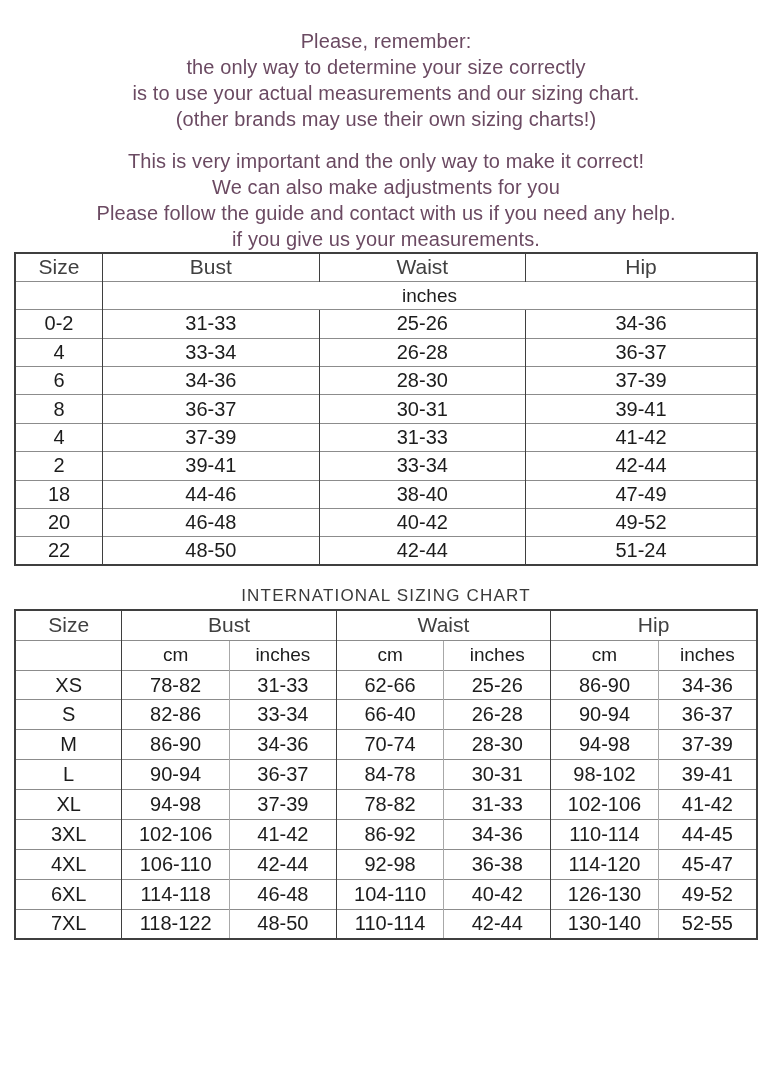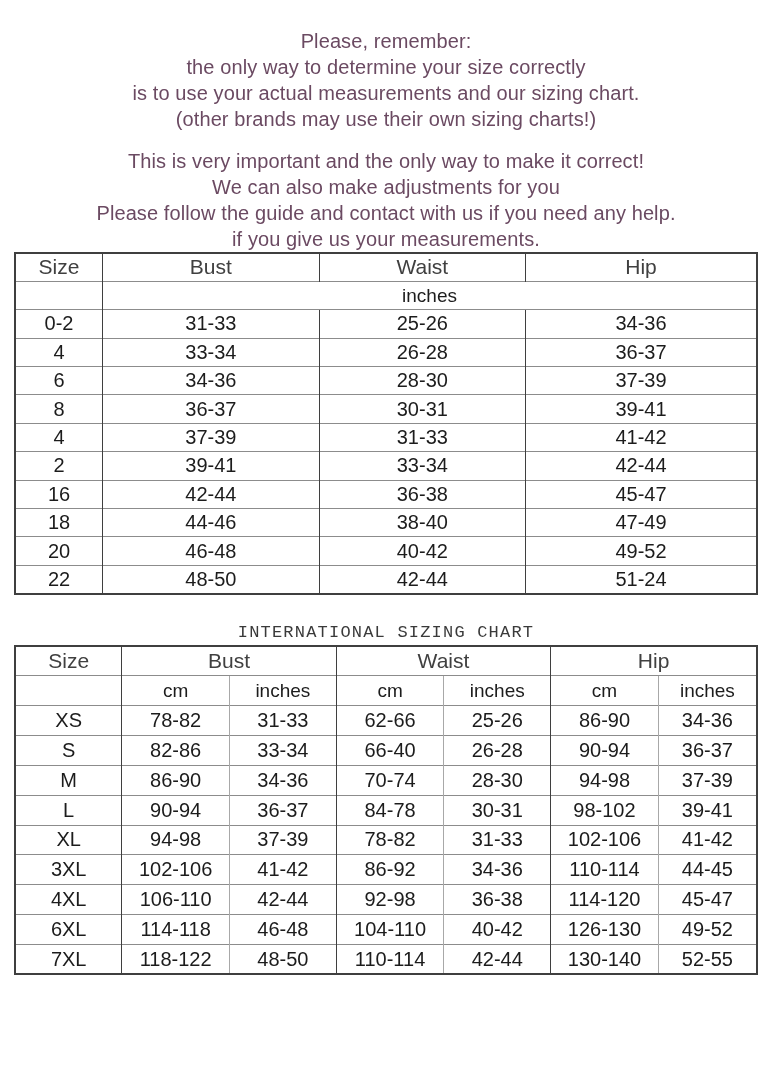--- a/index.html
+++ b/index.html
@@ -27,21 +27,21 @@
   
   .chart-title {
     text-align: center;
     font-size: 17px;
     font-weight: normal;
     letter-spacing: 1.2px;
     color: #3a3a3a;
     margin-top: 14px;
     margin-bottom: 5px;
   }
-  .chart-title.intl { margin-top: 28px; margin-bottom: 3px; font-family: Liberation Mono, monospace; }
+  .chart-title.intl { margin-top: 20px; margin-bottom: 3px; }
 
   
   table.sizing {
     width: 744px;
     margin: 0 auto;
     border-collapse: collapse;
     table-layout: fixed;
     border: 2px solid #3f3f3f;
     text-align: center;
   }
@@ -137,26 +137,20 @@
           <td>31-33</td>
           <td>41-42</td>
         </tr>
         <tr>
           <td>2</td>
           <td>39-41</td>
           <td>33-34</td>
           <td>42-44</td>
         </tr>
         <tr>
-          <td>16</td>
-          <td>42-44</td>
-          <td>36-38</td>
-          <td>45-47</td>
-        </tr>
-        <tr>
           <td>18</td>
           <td>44-46</td>
           <td>38-40</td>
           <td>47-49</td>
         </tr>
         <tr>
           <td>20</td>
           <td>46-48</td>
           <td>40-42</td>
           <td>49-52</td>

